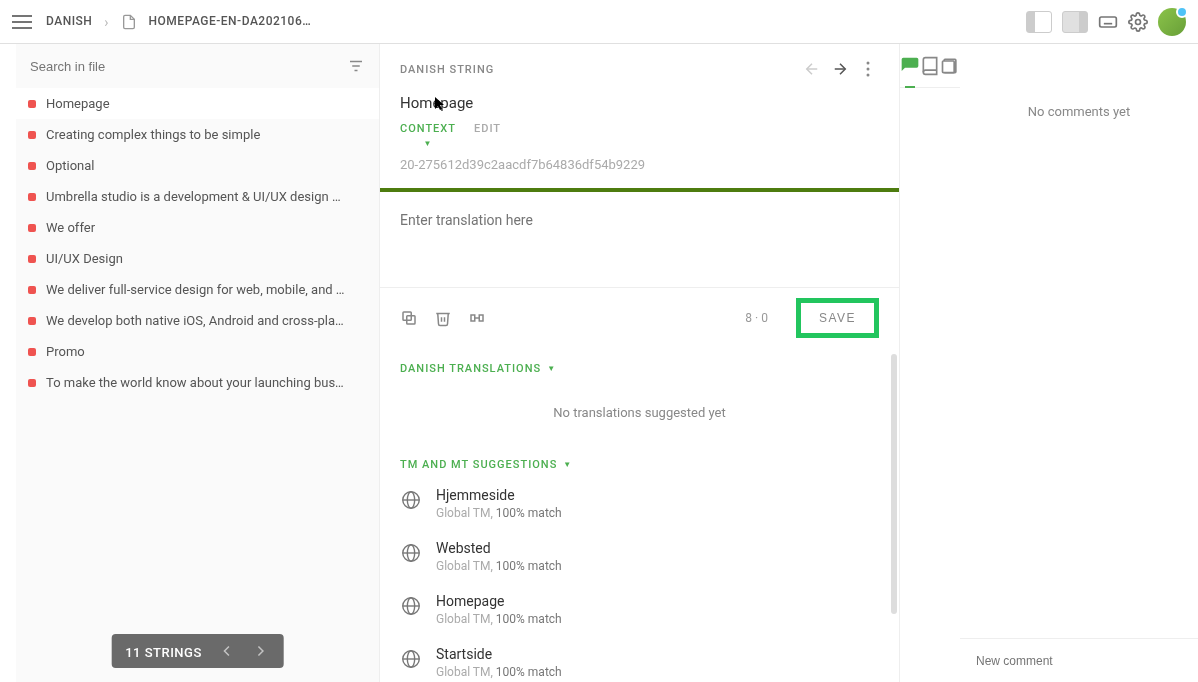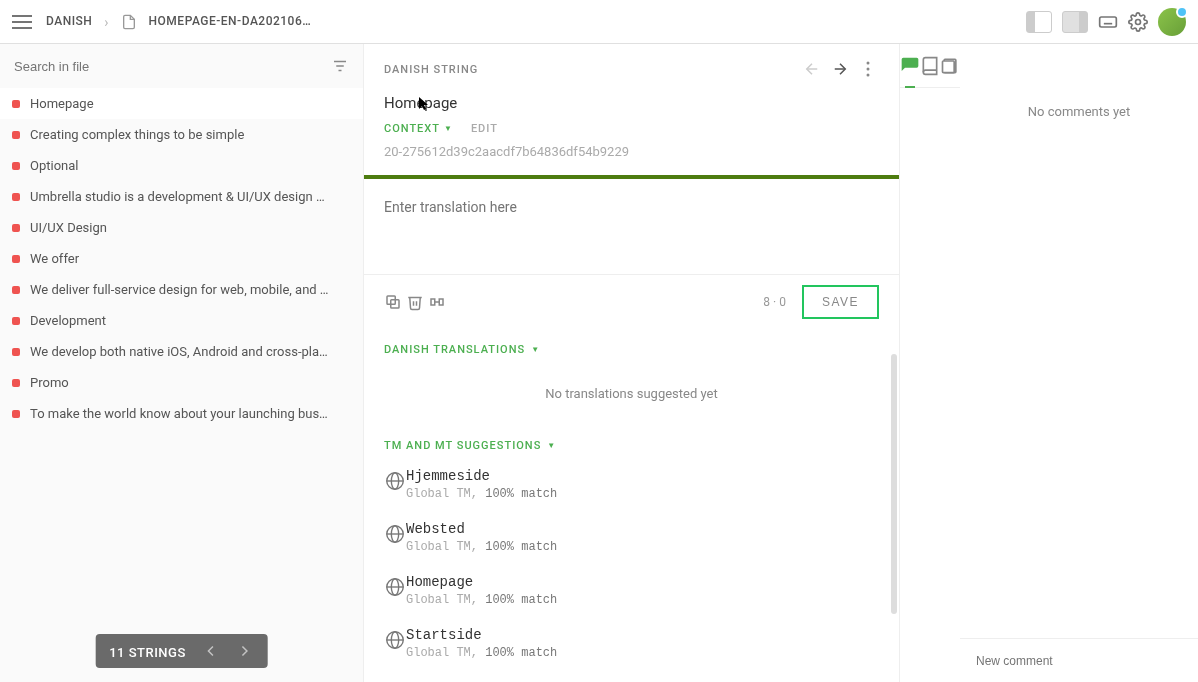--- a/index.html
+++ b/index.html
@@ -19,21 +19,21 @@
 .panel-toggle.active { background: #e0e0e0; }
 .panel-toggle .pt-side { width: 8px; background: #ccc; }
 .panel-toggle .pt-main { flex: 1; }
 .panel-toggle.right .pt-side { order: 2; }
 .keyboard-icon, .gear-icon { width: 20px; height: 20px; color: #757575; cursor: pointer; }
 .avatar { width: 28px; height: 28px; border-radius: 50%; background: linear-gradient(135deg, #8bc34a, #689f38); position: relative; }
 .avatar::after { content: ''; position: absolute; top: -2px; right: -2px; width: 8px; height: 8px; background: #4fc3f7; border-radius: 50%; border: 2px solid #fff; }
 
 
 .main { display: flex; height: calc(100% - 44px); }
-.sidebar { width: 364px; background: #fafafa; display: flex; flex-direction: column; border-right: 1px solid #eee; position: relative; }
+.sidebar { width: 364px; background: #fafafa; display: flex; flex-direction: column; border-right: 1px solid #eee; position: relative; margin-left: 16px; }
 .search-row { height: 44px; display: flex; align-items: center; padding: 0 14px; }
 .search-input { flex: 1; border: none; background: transparent; font-size: 13px; outline: none; color: #666; }
 .filter-icon { color: #888; width: 18px; height: 18px; cursor: pointer; }
 .string-list { flex: 1; overflow-y: auto; }
 .string-item { display: flex; align-items: center; padding: 8px 12px; gap: 10px; cursor: pointer; font-size: 13px; color: #555; }
 .string-item.selected { background: #fff; }
 .status-dot { width: 8px; height: 8px; border-radius: 2px; background: #ef5350; flex-shrink: 0; }
 .string-text { white-space: nowrap; overflow: hidden; text-overflow: ellipsis; }
 .strings-footer { position: absolute; bottom: 14px; left: 50%; transform: translateX(-50%); background: rgba(80,80,80,0.85); color: #fff; border-radius: 4px; padding: 8px 14px; display: flex; align-items: flex-end; gap: 16px; font-size: 13px; font-weight: 500; letter-spacing: 0.5px; }
 .strings-footer .nav-arrow { width: 18px; height: 18px; opacity: 0.6; cursor: pointer; }
@@ -41,36 +41,36 @@
 
 .editor { flex: 1; display: flex; flex-direction: column; border-right: 1px solid #eee; overflow-y: auto; position: relative; }
 .editor-header { padding: 14px 20px 4px; display: flex; align-items: center; }
 .section-label { font-size: 11px; letter-spacing: 1px; color: #888; font-weight: 500; }
 .editor-header .spacer { flex: 1; }
 .nav-btn { width: 22px; height: 22px; color: #888; cursor: pointer; margin-left: 6px; display: flex; align-items: center; justify-content: center; }
 .nav-btn.disabled { color: #ccc; }
 .more-btn { width: 22px; height: 22px; color: #888; cursor: pointer; margin-left: 6px; display: flex; align-items: center; justify-content: center; }
 .source-string { padding: 10px 20px 4px; font-size: 15px; color: #333; }
 .context-row { padding: 6px 20px; display: flex; gap: 18px; }
-.context-label { font-size: 11px; color: #4caf50; letter-spacing: 1px; font-weight: 500; display: flex; align-items: center; gap: 4px; cursor: pointer; }
+.context-label { font-size: 11px; color: #4caf50; letter-spacing: 1px; font-weight: 500; display: flex; align-items: center; gap: 4px; cursor: pointer; flex-direction: column; }
 .context-label.muted { color: #aaa; }
 .tri-down { font-size: 8px; }
 .context-detail { padding: 2px 20px 14px; font-size: 13px; color: #aaa; line-height: 1.4; }
 .context-detail div:first-child { word-break: break-all; }
 .translation-box { border-top: 4px solid #4d7c0f; border-bottom: 1px solid #eee; }
 .translation-input { width: 100%; border: none; padding: 20px 20px 40px; font-size: 14px; outline: none; resize: none; font-family: inherit; }
-.translation-toolbar { display: flex; align-items: center; padding: 10px 20px; gap: 4px; }
+.translation-toolbar { display: flex; align-items: center; padding: 10px 20px; gap: 16px; }
 .tool-icon { color: #888; width: 18px; height: 18px; cursor: pointer; }
 .translation-toolbar .spacer { flex: 1; }
 .char-count { color: #999; font-size: 12px; margin-right: 12px; }
-.save-btn { border: 2px solid #22c55e; background: #fff; padding: 8px 18px; font-size: 12px; letter-spacing: 1.5px; color: #888; font-weight: 500; cursor: pointer; }
+.save-btn { border: 5px solid #22c55e; background: #fff; padding: 8px 18px; font-size: 12px; letter-spacing: 1.5px; color: #888; font-weight: 500; cursor: pointer; }
 .section-heading { padding: 14px 20px 6px; }
 .section-heading .green-label { font-size: 11px; color: #4caf50; letter-spacing: 1px; font-weight: 500; display: flex; align-items: center; gap: 6px; cursor: pointer; }
 .empty-msg { text-align: center; color: #888; font-size: 13px; padding: 24px 0; }
-.suggestion { display: flex; padding: 10px 20px; cursor: pointer; font-family: Liberation Mono, monospace; }
+.suggestion { display: flex; gap: 14px; padding: 10px 20px; cursor: pointer; }
 .sug-icon { width: 22px; height: 22px; color: #777; margin-top: 2px; flex-shrink: 0; }
 .sug-text { font-size: 14px; color: #333; }
 .sug-meta { font-size: 12px; color: #aaa; margin-top: 3px; }
 .sug-meta .match { color: #777; }
 .editor-scrollbar { position: absolute; right: 2px; top: 310px; width: 6px; height: 260px; background: #ddd; border-radius: 3px; }
 
 
 .rightpanel { width: 298px; display: flex; flex-direction: row; }
 .rp-tabs { height: 44px; display: flex; border-bottom: 1px solid #eee; }
 .rp-tab { flex: 1; display: flex; align-items: center; justify-content: center; cursor: pointer; color: #888; position: relative; }
@@ -152,33 +152,29 @@
         <div class="string-item">
           <span class="status-dot"></span>
           <span class="string-text">Optional</span>
         </div>
         <div class="string-item">
           <span class="status-dot"></span>
           <span class="string-text">Umbrella studio is a development &amp; UI/UX design …</span>
         </div>
         <div class="string-item">
           <span class="status-dot"></span>
+          <span class="string-text">We offer</span>
+        </div>
+        <div class="string-item">
+          <span class="status-dot"></span>
           <span class="string-text">UI/UX Design</span>
         </div>
         <div class="string-item">
           <span class="status-dot"></span>
-          <span class="string-text">We offer</span>
-        </div>
-        <div class="string-item">
-          <span class="status-dot"></span>
           <span class="string-text">We deliver full-service design for web, mobile, and …</span>
-        </div>
-        <div class="string-item">
-          <span class="status-dot"></span>
-          <span class="string-text">Development</span>
         </div>
         <div class="string-item">
           <span class="status-dot"></span>
           <span class="string-text">We develop both native iOS, Android and cross-pla…</span>
         </div>
         <div class="string-item">
           <span class="status-dot"></span>
           <span class="string-text">Promo</span>
         </div>
         <div class="string-item">

